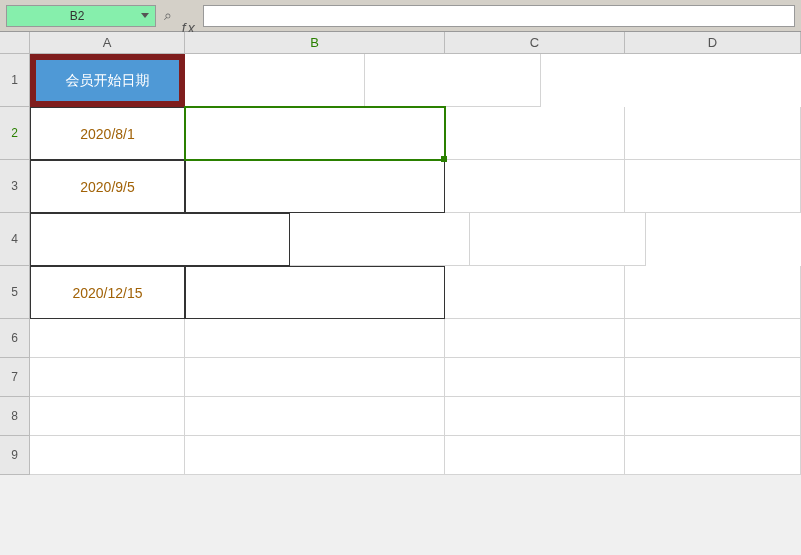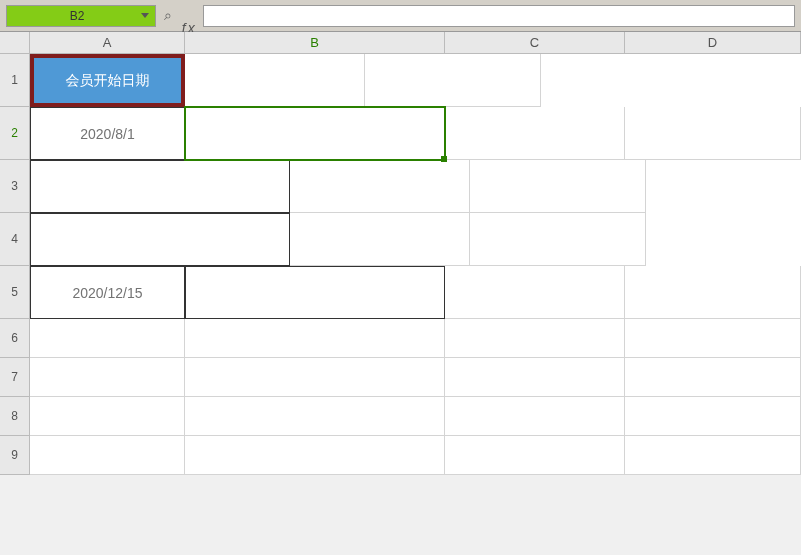--- a/index.html
+++ b/index.html
@@ -15,21 +15,21 @@
     background: #d4d0c8;
     border-bottom: 1px solid #999;
     display: flex;
     align-items: center;
     padding: 0 6px;
     gap: 8px;
   }
   .name-box {
     width: 150px;
     height: 22px;
-    background: #84cc16;
+    background: #86efac;
     border: 1px solid #999;
     display: flex;
     align-items: center;
     padding: 0 6px;
     justify-content: space-between;
   }
   .name-box span { font-size: 12px; text-align: center; flex: 1; }
   .dropdown-arrow {
     width: 0; height: 0;
     border-left: 4px solid transparent;
@@ -102,27 +102,27 @@
     justify-content: center;
     font-size: 13px;
     position: relative;
   }
   .row-h-big { height: 53px; }
   .row-h-small { height: 39px; }
   .th-cell {
     background: #4f99d6;
     color: #fff;
     font-weight: normal;
-    border: 4px solid #7f1d1d;
+    border: 6px solid #7f1d1d;
     font-size: 14px;
   }
   .data-cell {
     border: 1px solid #333;
     background: #fff;
-    color: #737373;
+    color: #a16207;
     font-size: 14px;
   }
   .selected-cell {
     outline: 2px solid #2a8000;
     outline-offset: -1px;
     z-index: 2;
   }
   .fill-handle {
     position: absolute;
     right: -3px;
@@ -172,20 +172,21 @@
       <div class="cell col-B data-cell selected-cell">
         <span></span>
         <div class="fill-handle"></div>
       </div>
       <div class="cell col-C"></div>
       <div class="cell col-D"></div>
     </div>
 
     <div class="row row-h-big">
       <div class="row-header">3</div>
+      <div class="cell col-A data-cell">2020/9/5</div>
       <div class="cell col-B data-cell"></div>
       <div class="cell col-C"></div>
       <div class="cell col-D"></div>
     </div>
 
     <div class="row row-h-big">
       <div class="row-header">4</div>
       <div class="cell col-B data-cell"></div>
       <div class="cell col-C"></div>
       <div class="cell col-D"></div>

